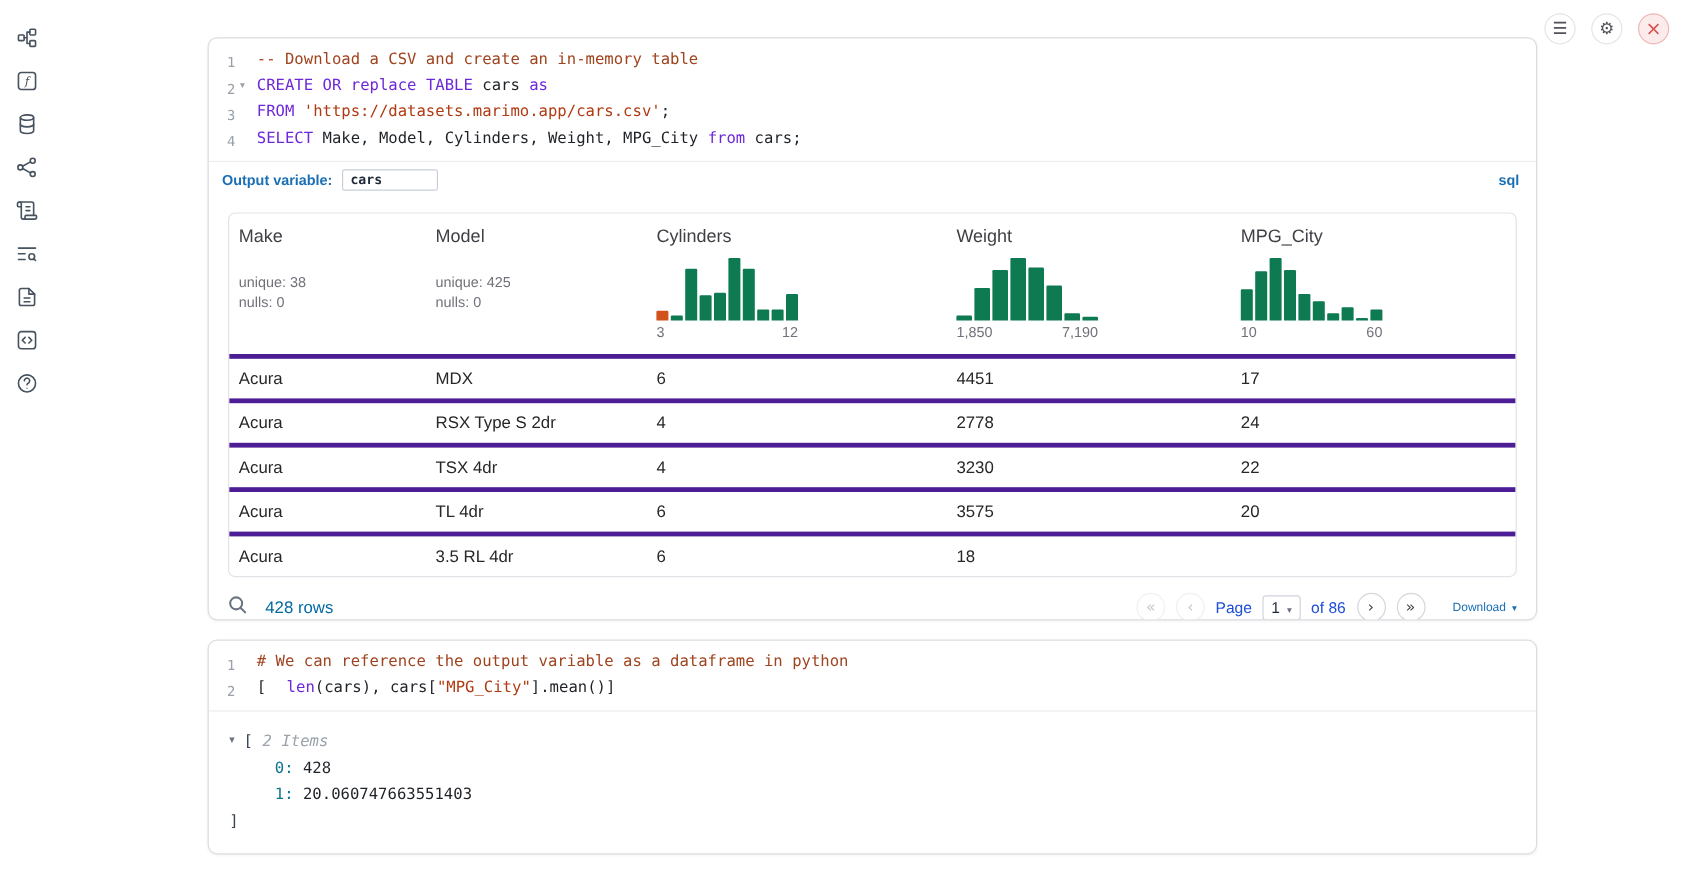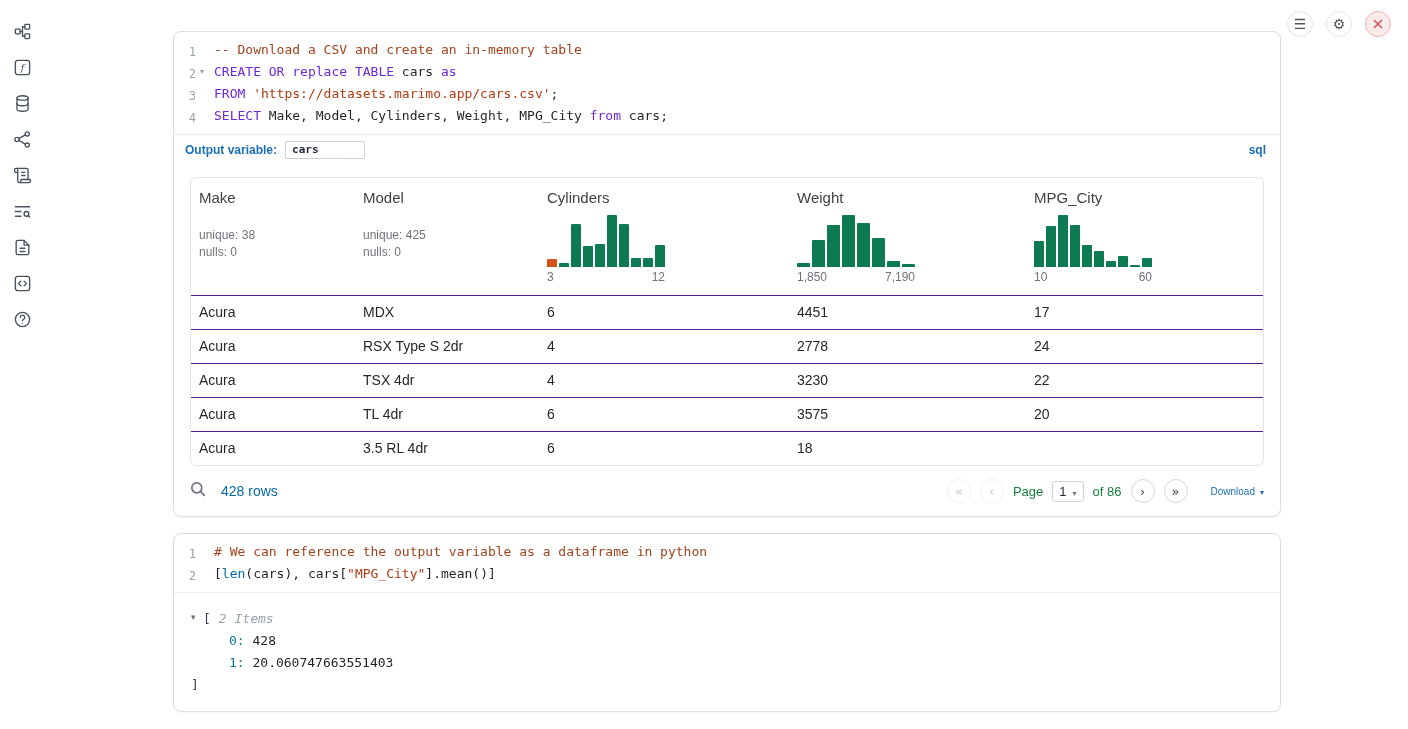--- a/index.html
+++ b/index.html
@@ -32,21 +32,21 @@
   .code-block { padding: 8px 0 6px; }
   .code-line { display: flex; line-height: 20px;
     font-family: "DejaVu Sans Mono", monospace; font-size: 13px; }
   .gutter { width: 22px; flex: none; text-align: right; color: #99a0a8; font-size: 11.5px; padding-top: 2px; }
   .fold { width: 12px; flex: none; text-align: center; color: #99a0a8; }
   .fold.has-fold::after { content: "▾"; font-family: "DejaVu Sans", sans-serif; font-size: 8px; position: relative; top: -2px; }
   .code-text { margin-left: 6px; white-space: pre; color: #1f2328; }
   .tok-comment { color: #a0431f; }
   .tok-kw      { color: #6d28d9; }
   .tok-str     { color: #b03a12; }
-  .tok-builtin { color: #0369a1; }
+  .tok-builtin { color: #6d28d9; margin-left: 17px; }
   .tok-plain   { color: #1f2328; }
 
   
   .outvar-row { border-top: 1px solid #ededf0; height: 30px; display: flex;
     align-items: center; padding: 0 14px 0 11px; gap: 8px; }
   .outvar-label { font-size: 12px; font-weight: 700; color: #1a6fb5; }
   .outvar-input { width: 80px; height: 18px; border: 1px solid #c8d0d8; border-radius: 2px;
     font-family: "DejaVu Sans Mono", monospace; font-size: 11px; font-weight: 700;
     color: #1f2937; padding: 0 6px; outline: none; }
   .lang-badge { margin-left: auto; font-size: 12px; font-weight: 600; color: #1a6fb5; }
@@ -56,34 +56,34 @@
   .t-grid { display: grid; grid-template-columns: 164px 184px 250px 237px 1fr; }
   .t-hcell { padding: 11px 8px 11px; }
   .col-name { font-size: 15px; color: #3f3f46; line-height: 18px; }
   .col-stats { margin-top: 20px; font-size: 12px; color: #71717a; line-height: 17px; }
   .hist { margin-top: 8px; height: 52px; width: 118px; display: flex; align-items: flex-end; gap: 2px; }
   .hist-bar { flex: 1; background: #0e7a52; border-radius: 1px 1px 0 0; }
   .hist-bar.accent { background: #d2521c; }
   .hist-axis { width: 118px; display: flex; justify-content: space-between;
     font-size: 12px; color: #71717a; margin-top: 3px; }
   .t-row { display: grid; grid-template-columns: 164px 184px 250px 237px 1fr;
-    border-top: 1px solid #4c1d95; }
+    border-top: 4px solid #4c1d95; }
   .t-cell { padding: 7px 8px; font-size: 14px; color: #27272a; line-height: 19px; }
 
   
   .table-footer { display: flex; align-items: center; padding: 13px 16px; gap: 15px; }
   .search-icon svg { stroke: #6b7280; fill: none; stroke-width: 1.7; stroke-linecap: round; }
   .rowcount { font-size: 14px; color: #0369a1; }
   .pager { margin-left: auto; display: flex; align-items: center; gap: 9px; }
   .pg-btn { width: 24px; height: 24px; border-radius: 50%; display: flex; align-items: center;
     justify-content: center; font-size: 13px; cursor: pointer; background: #fff;
     font-family: "DejaVu Sans", sans-serif; }
   .pg-btn.disabled { color: #c6c6cc; border: 1px solid #f0f0f3; }
   .pg-btn.enabled  { color: #3f3f46; border: 1px solid #d6d6db; }
-  .page-text { font-size: 13px; color: #15803d; }
+  .page-text { font-size: 13px; color: #1d4ed8; }
   .page-select { display: flex; align-items: center; gap: 6px; border: 1px solid #cfd4da;
     border-radius: 3px; padding: 1px 6px; height: 21px; font-size: 13px; color: #1f2937; cursor: pointer; }
   .caret::after { content: "▾"; font-family: "DejaVu Sans", sans-serif; font-size: 8px; color: #6b7280; }
   .download { display: flex; align-items: baseline; gap: 5px; color: #1a6fb5;
     font-size: 10px; margin-left: 14px; cursor: pointer; }
   .download .caret::after { color: #1a6fb5; }
 
   
   .result-block { border-top: 1px solid #ededf0; padding: 14px 16px 0 17px;
     font-family: "DejaVu Sans Mono", monospace; font-size: 13px; line-height: 22px; color: #1f2328; }

